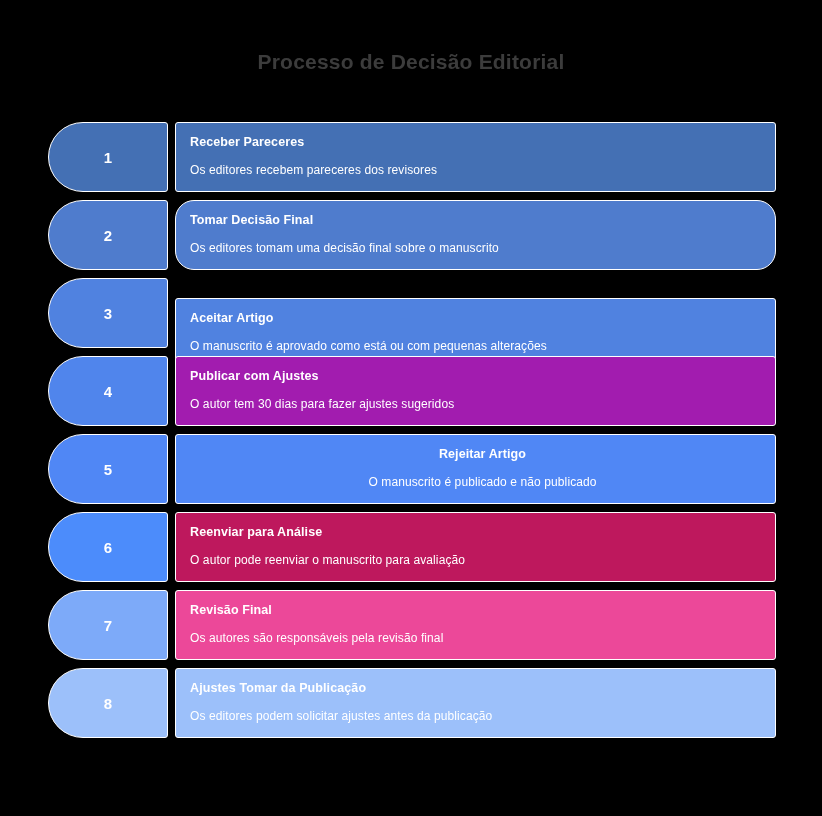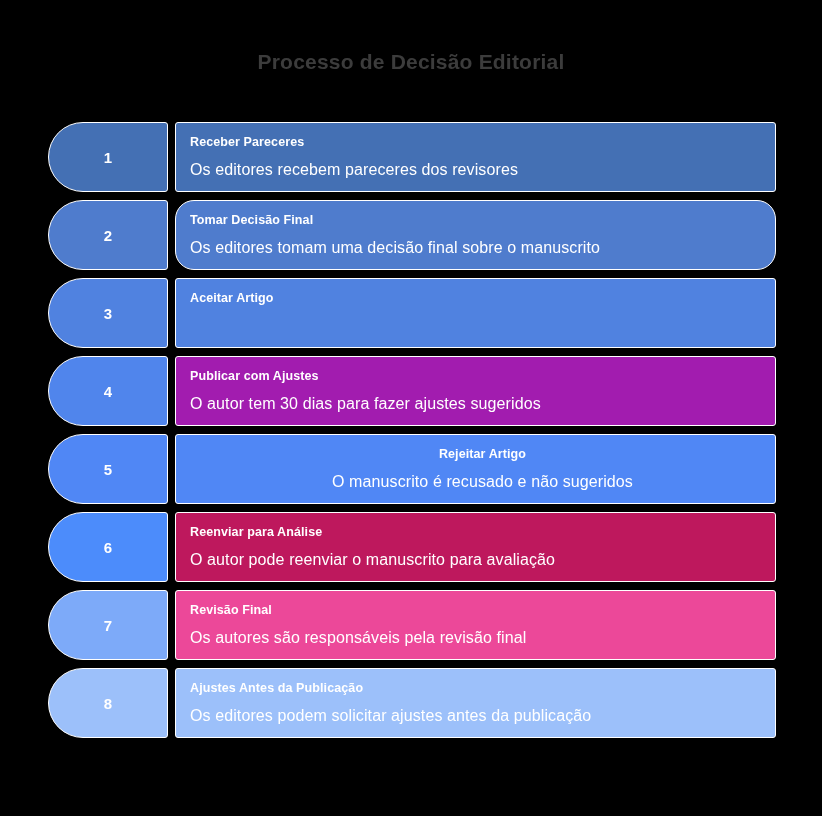--- a/index.html
+++ b/index.html
@@ -94,21 +94,21 @@
     color: #ffffff;
     font-size: 12.5px;
     font-weight: bold;
     line-height: 16px;
     letter-spacing: 0.1px;
     white-space: nowrap;
   }
 
   .step-desc {
     color: #ffffff;
-    font-size: 16px;
+    font-size: 12px;
     font-weight: normal;
     line-height: 16px;
     letter-spacing: 0.1px;
     margin-top: 12px;
     white-space: nowrap;
   }
 </style>
 </head>
 <body>
 
@@ -132,40 +132,41 @@
         </div>
         <div class="step-panel" style="background: rgb(79, 124, 205); border-radius: 19px;">
           <div class="step-heading">Tomar Decisão Final</div>
           <div class="step-desc">Os editores tomam uma decisão final sobre o manuscrito</div>
         </div>
       </div>
       <div class="step-row">
         <div class="step-badge" style="background: rgb(80, 130, 224);">
           <span class="step-number">3</span>
         </div>
-        <div class="step-panel" style="background: rgb(80, 130, 224);">
+        <div class="step-panel" style="background: rgb(80, 130, 224); margin-top: 20px;">
           <div class="step-heading">Aceitar Artigo</div>
+          <div class="step-desc">O manuscrito é aprovado como está ou com pequenas alterações</div>
         </div>
       </div>
       <div class="step-row">
         <div class="step-badge" style="background: rgb(80, 133, 236);">
           <span class="step-number">4</span>
         </div>
         <div class="step-panel" style="background: #a21caf;">
           <div class="step-heading">Publicar com Ajustes</div>
           <div class="step-desc">O autor tem 30 dias para fazer ajustes sugeridos</div>
         </div>
       </div>
       <div class="step-row">
         <div class="step-badge" style="background: rgb(80, 135, 245);">
           <span class="step-number">5</span>
         </div>
         <div class="step-panel" style="background: rgb(80, 135, 245); text-align: center;">
           <div class="step-heading">Rejeitar Artigo</div>
-          <div class="step-desc">O manuscrito é recusado e não sugeridos</div>
+          <div class="step-desc">O manuscrito é publicado e não publicado</div>
         </div>
       </div>
       <div class="step-row">
         <div class="step-badge" style="background: rgb(76, 140, 251);">
           <span class="step-number">6</span>
         </div>
         <div class="step-panel" style="background: #be185d;">
           <div class="step-heading">Reenviar para Análise</div>
           <div class="step-desc">O autor pode reenviar o manuscrito para avaliação</div>
         </div>
@@ -177,19 +178,19 @@
         <div class="step-panel" style="background: #ec4899;">
           <div class="step-heading">Revisão Final</div>
           <div class="step-desc">Os autores são responsáveis pela revisão final</div>
         </div>
       </div>
       <div class="step-row">
         <div class="step-badge" style="background: rgb(156, 192, 250);">
           <span class="step-number">8</span>
         </div>
         <div class="step-panel" style="background: rgb(156, 192, 250);">
-          <div class="step-heading">Ajustes Antes da Publicação</div>
+          <div class="step-heading">Ajustes Tomar da Publicação</div>
           <div class="step-desc">Os editores podem solicitar ajustes antes da publicação</div>
         </div>
       </div>
     </div>
 
 </div>
 
 </body></html>

